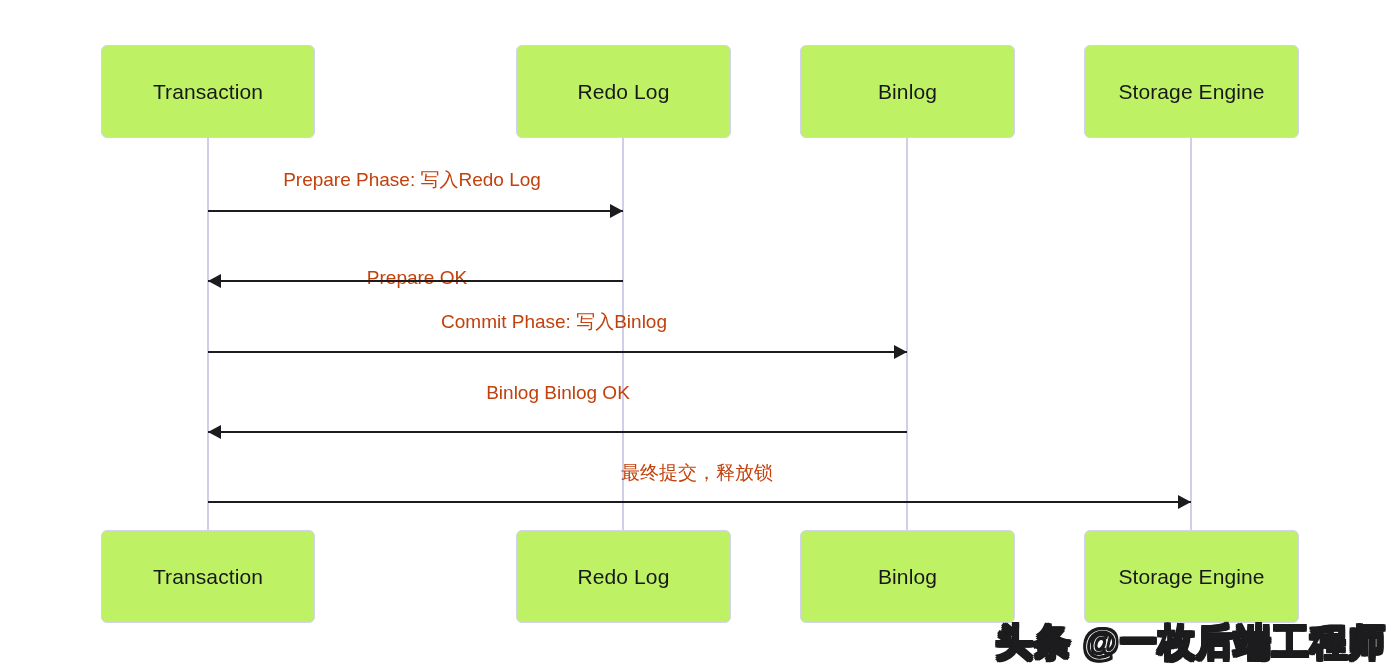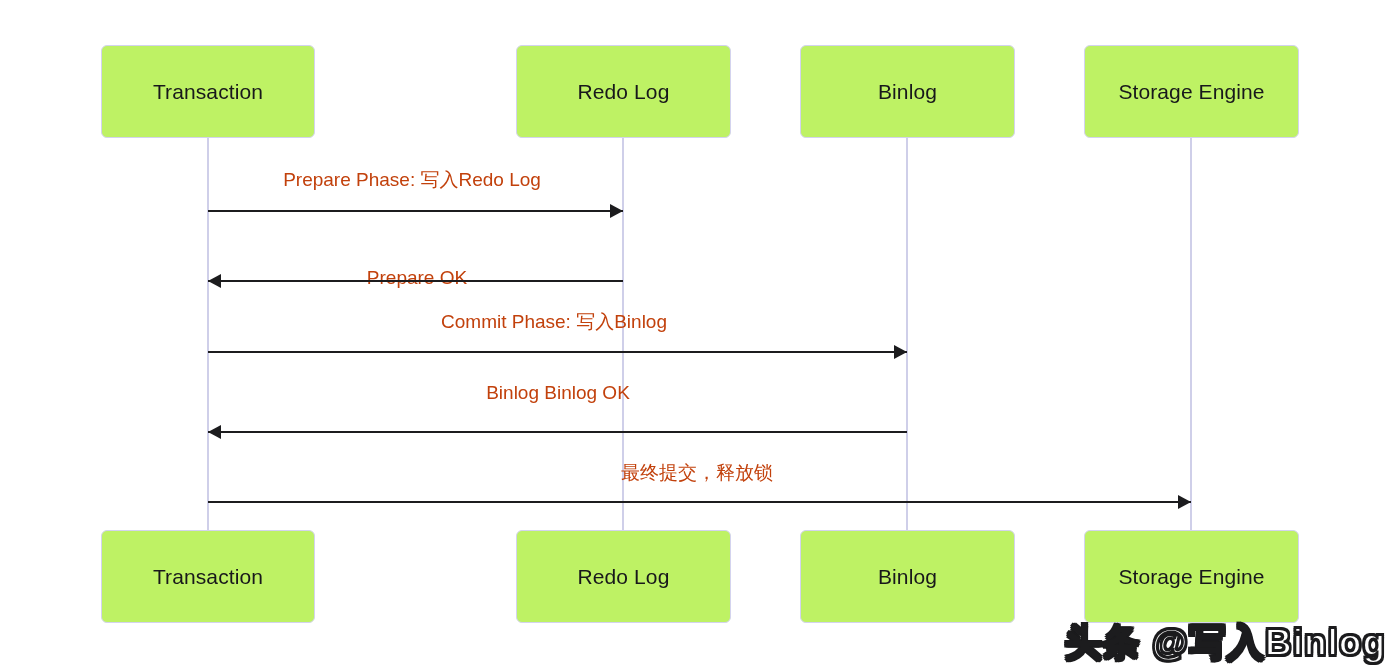--- a/index.html
+++ b/index.html
@@ -170,15 +170,15 @@
       </div>
       <div class="participant-box" style="left: 800px; top: 530px; width: 215px; height: 93px;">
         <span class="participant-label">Binlog</span>
       </div>
       <div class="participant-box" style="left: 1084px; top: 530px; width: 215px; height: 93px;">
         <span class="participant-label">Storage Engine</span>
       </div>
     </div>
 
   <div class="watermark">
-    <span class="watermark-inner">头条 @写入Binlog</span>
+    <span class="watermark-inner">头条 @一枚后端工程师</span>
   </div>
 </div>
 
 </body></html>

